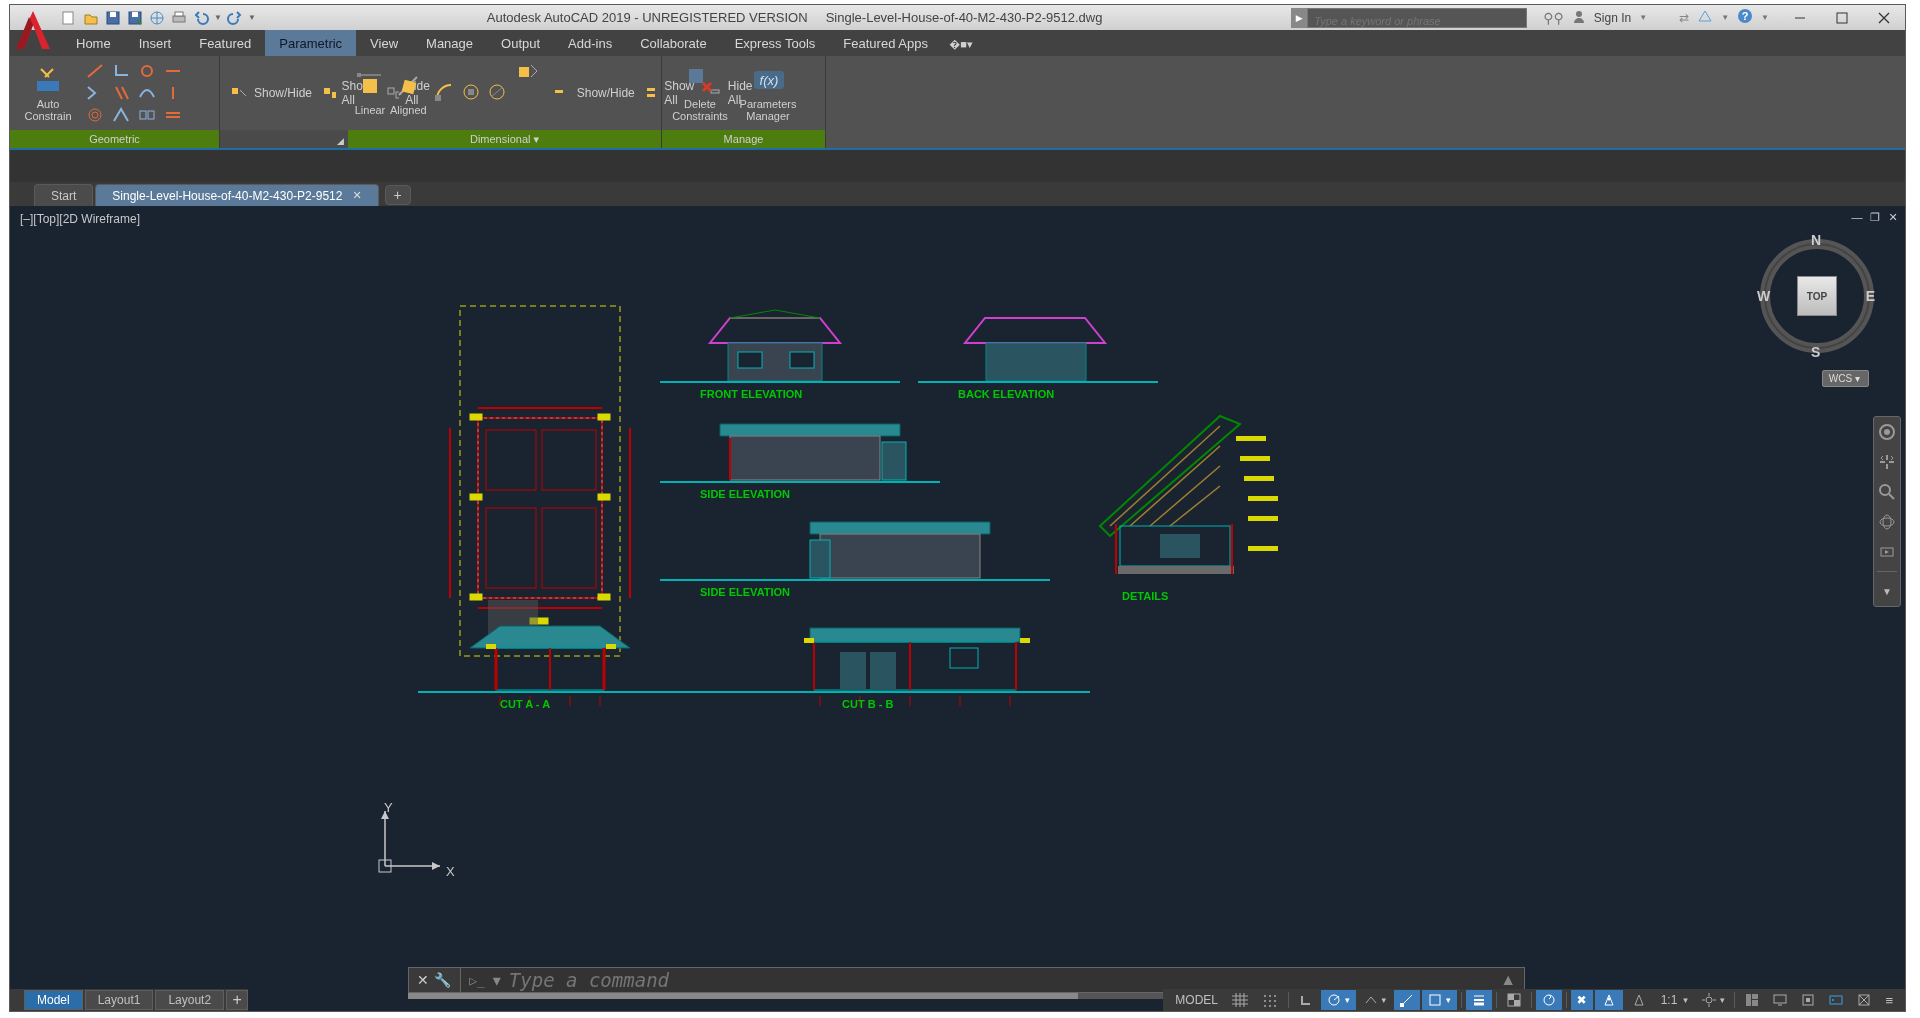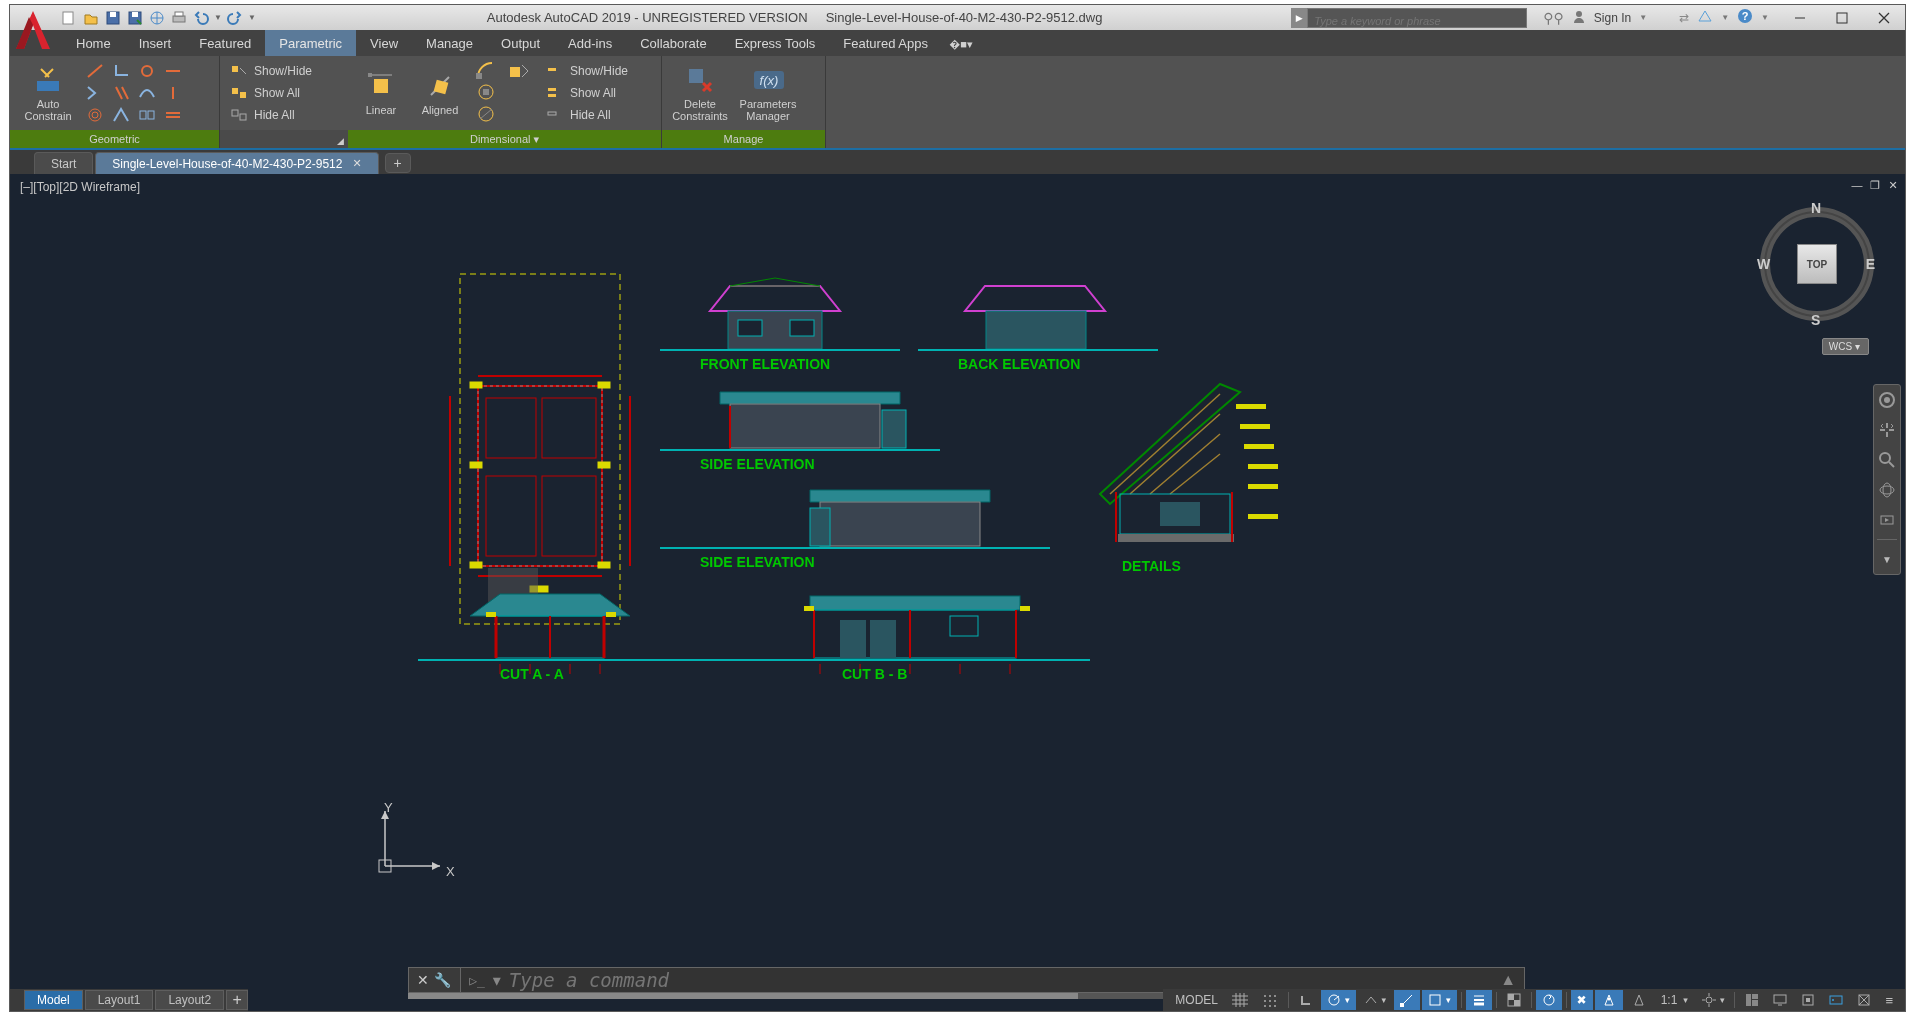--- a/index.html
+++ b/index.html
@@ -17,38 +17,38 @@
 .search-box input { background:transparent; border:none; color:#bbb; font-style:italic; font-size:11px; padding:0 6px; width:100%; outline:none; }
 .signin-area { display:flex; align-items:center; gap:8px; padding:0 10px; color:#444; }
 .signin-area span.lbl { font-size:12px; }
 .win-controls { display:flex; margin-left:auto; }
 .win-btn { width:42px; height:25px; display:flex; align-items:center; justify-content:center; }
 .search-arrow { width:16px; height:20px; background:#888; display:flex; align-items:center; justify-content:center; color:#fff; font-size:9px; }
 
 
 .menutabs { height:26px; background:#424242; display:flex; align-items:stretch; padding-left:52px; }
 .menutab { padding:0 14px; color:#d8d8d8; font-size:13px; display:flex; align-items:center; cursor:pointer; }
-.menutab.active { background:#5b7a99; color:#e5e5e5; }
+.menutab.active { background:#5b7a99; color:#0f172a; }
 .menutabs .bullet { width:26px; display:flex; align-items:center; justify-content:center; color:#d0d0d0; font-size:11px; margin-left:6px;}
 
 
 .ribbon { height:94px; background:#525252; display:flex; border-bottom:2px solid #1c6ea4; }
 .panel { border-right:1px solid #3a3a3a; display:flex; flex-direction:column; }
 .panel-body { flex:1; display:flex; align-items:center; padding:2px 6px; gap:4px; }
 .panel-title { height:18px; background:#4d7c0f; color:#d0d0d0; font-size:11px; text-align:center; line-height:18px; position:relative; }
 .panel-title .arrow { position:absolute; right:4px; top:2px; font-size:9px; color:#ccc; }
 .big-btn { display:flex; flex-direction:column; align-items:center; justify-content:center; width:64px; height:70px; color:#d0d0d0; font-size:11px; gap:2px; cursor:pointer; }
 .big-btn .ico { width:32px; height:32px; display:flex; align-items:center; justify-content:center; }
 .icon-grid { display:grid; grid-template-columns:repeat(4,22px); grid-template-rows:repeat(3,20px); gap:2px 4px; }
 .icon-grid div { display:flex; align-items:center; justify-content:center; }
 .mini-row { display:flex; align-items:center; gap:6px; height:20px; color:#d0d0d0; font-size:12px; cursor:pointer; padding:0 4px;}
-.mini-stack { display:flex; flex-direction:column; gap:2px; }
-
-
-.filetabs { height:24px; background:#3a3a3a; display:flex; align-items:end; padding-left:24px; gap:0; }
+.mini-stack { display:flex; flex-direction:row; gap:2px; }
+
+
+.filetabs { height:24px; background:#3a3a3a; display:flex; align-items:end; padding-left:24px; gap:0;margin-top:32px; }
 .filetab { height:22px; padding:0 16px; background:#4b4b4b; color:#c8c8c8; font-size:12px; display:flex; align-items:center; border-top-left-radius:4px; border-top-right-radius:4px; margin-right:2px; border:1px solid #5a5a5a; border-bottom:none; position:relative;}
 .filetab.active { background:#5b7a99; color:#fff; }
 .filetab .x { margin-left:10px; font-size:11px; color:#ddd; }
 .addtab { width:26px; height:20px; background:#4b4b4b; border:1px solid #5a5a5a; border-radius:4px; display:flex; align-items:center; justify-content:center; color:#ccc; font-size:14px; margin-left:4px; margin-bottom:1px; cursor:pointer;}
 
 
 .viewport { flex:1; background:#1a2330; position:relative; overflow:hidden; }
 .vp-label { position:absolute; left:10px; top:6px; color:#c8c8c8; font-size:12px; }
 .vp-controls { position:absolute; right:4px; top:4px; display:flex; gap:2px; }
 .vp-controls div { width:16px; height:14px; color:#ccc; font-size:11px; display:flex; align-items:center; justify-content:center; cursor:pointer;}
@@ -61,21 +61,21 @@
 
 
 .navbar { position:absolute; right:4px; top:210px; width:28px; background:#444; border:1px solid #666; border-radius:3px; display:flex; flex-direction:column; align-items:center; padding:4px 0; gap:8px;}
 .navbar div { width:22px; height:22px; display:flex; align-items:center; justify-content:center; color:#bbb; cursor:pointer;}
 
 
 .ucs { position:absolute; left:360px; bottom:130px; }
 
 
 .dwg { position:absolute; }
-.dwg-label { position:absolute; color:#00c800; font-size:14px; font-weight:bold; }
+.dwg-label { position:absolute; color:#00c800; font-size:11px; font-weight:bold; }
 .ground { position:absolute; height:2px; background:#00b2b2; }
 
 
 .cmd-history { position:absolute; left:460px; bottom:46px; right:410px; background:rgba(60,60,60,.85); border:1px solid #666; font-family:"Consolas",monospace; font-size:13px; color:#c8c8c8; padding:2px 8px; line-height:18px;}
 .cmd-line-wrap { position:absolute; left:398px; bottom:18px; right:380px; height:26px; display:flex; align-items:center; background:#3a3a3a; border:1px solid #666;}
 .cmd-tools { display:flex; align-items:center; gap:6px; padding:0 8px; border-right:1px solid #666; height:100%;}
 .cmd-tools span { color:#ccc; font-size:14px; cursor:pointer;}
 .cmd-input { flex:1; display:flex; align-items:center; background:#333; height:100%; padding:0 8px; gap:8px;}
 .cmd-input .prompt { color:#888; font-family:monospace; font-size:13px;}
 .cmd-input input { flex:1; background:transparent; border:none; color:#888; font-style:italic; font-family:"Consolas",monospace; font-size:19px; outline:none;}

